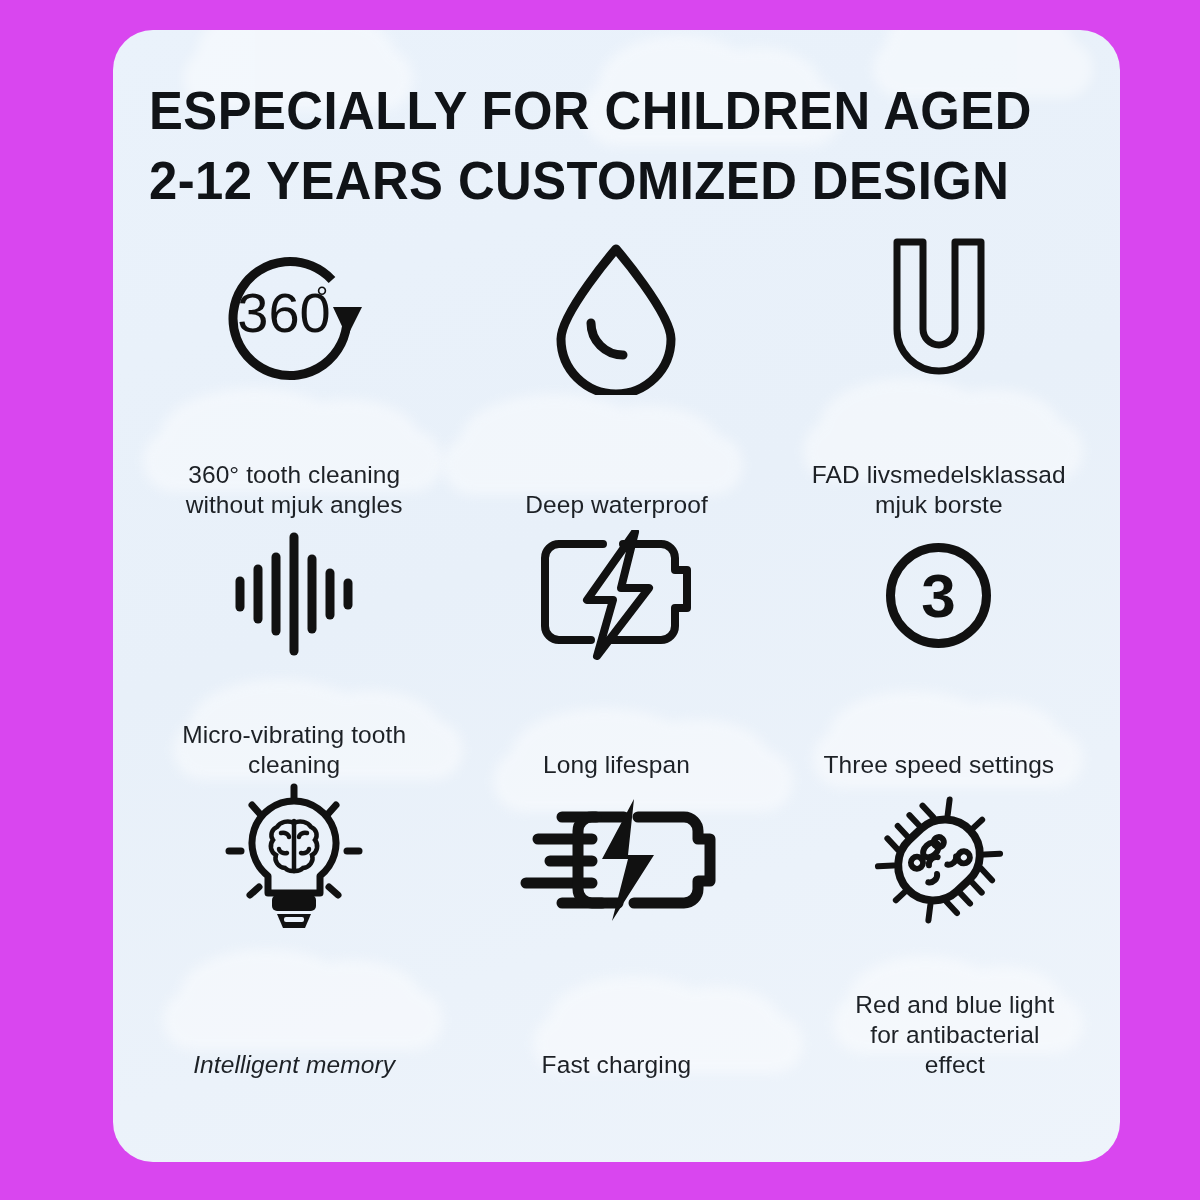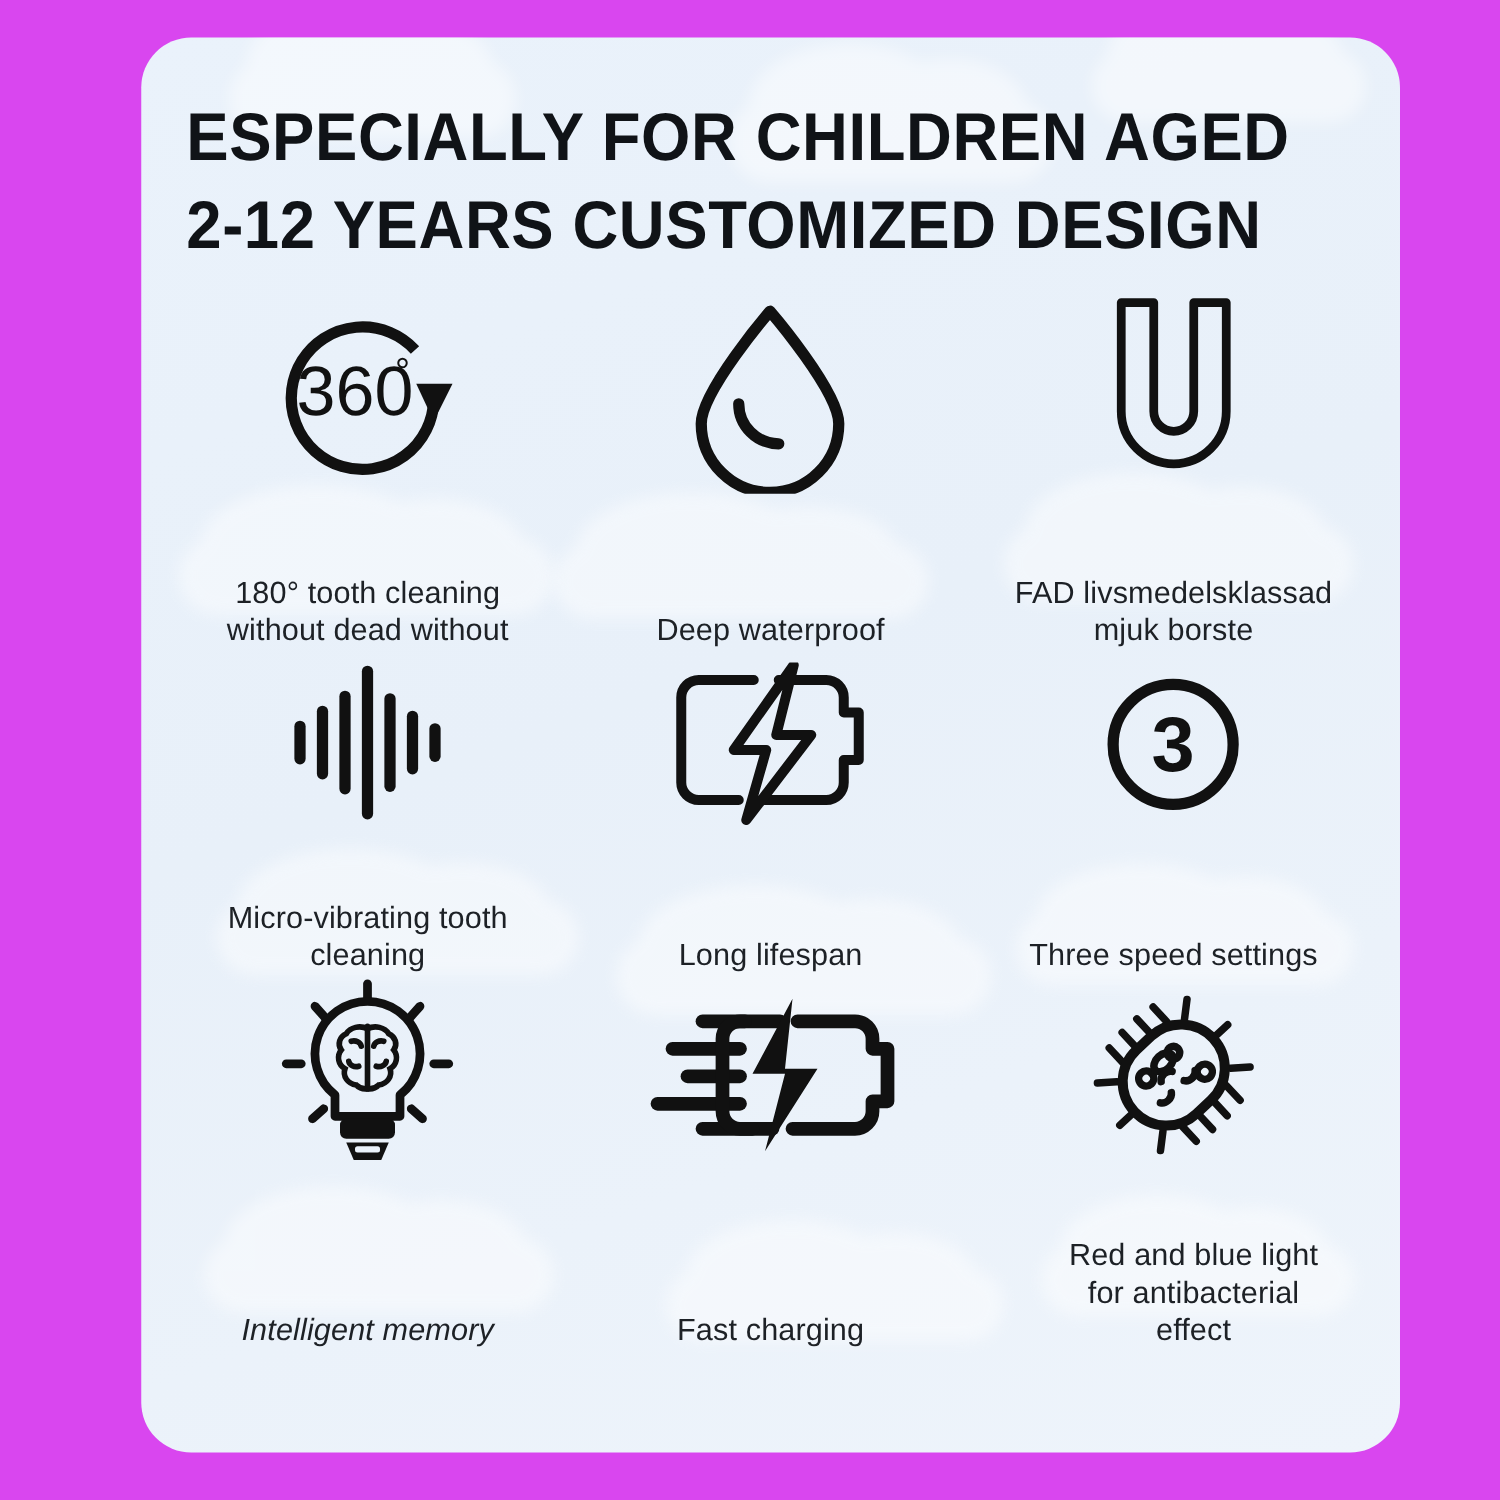--- a/index.html
+++ b/index.html
@@ -168,22 +168,22 @@
       <div class="feature r1 r1c1">
         <div class="ficon">
           <svg width="160" height="160" viewBox="0 0 160 160">
             <path d="M133 85 A57 57 0 1 1 118 45" fill="none" stroke="#111" stroke-width="9" stroke-linecap="butt"></path>
             <polygon points="133,102 119,72 148,72" fill="#111"></polygon>
             <text x="70" y="97" font-family="'Liberation Sans',sans-serif" font-size="56" fill="#111" text-anchor="middle">360</text>
             <text x="108" y="72" font-family="'Liberation Sans',sans-serif" font-size="30" fill="#111" text-anchor="middle">°</text>
           </svg>
         </div>
         <div class="flabel">
-          <div>180° tooth cleaning</div>
-          <div>without dead without</div>
+          <div>360° tooth cleaning</div>
+          <div>without mjuk angles</div>
         </div>
       </div>
 
       <div class="feature r1 r1c3">
         <div class="ficon">
           <svg width="150" height="160" viewBox="0 0 150 160">
             <path d="M75 14 C75 14 130 78 130 104 A55 55 0 0 1 20 104 C20 78 75 14 75 14 Z" fill="none" stroke="#111" stroke-width="9" stroke-linejoin="round"></path>
             <path d="M50 88 A32 32 0 0 0 82 120" fill="none" stroke="#111" stroke-width="9" stroke-linecap="round"></path>
           </svg>
         </div>

